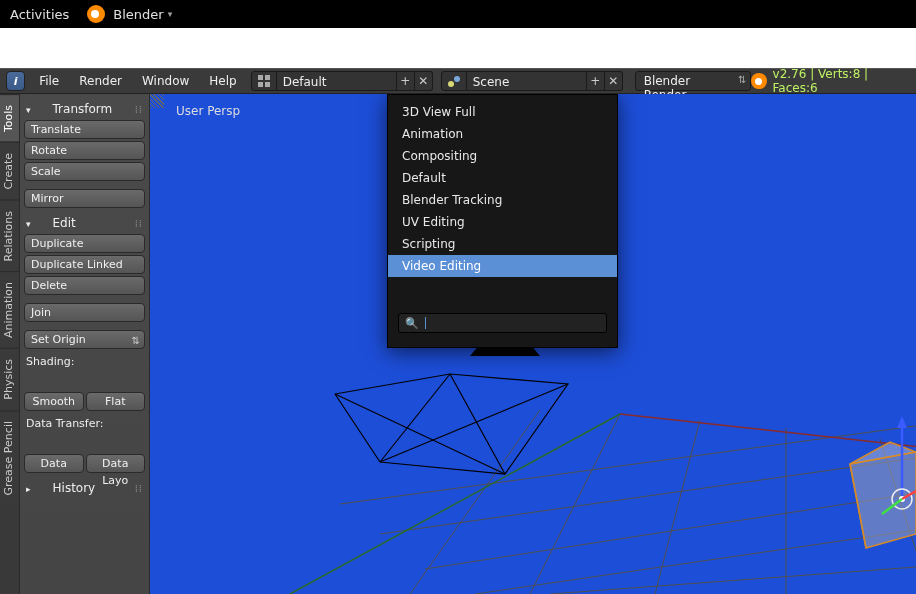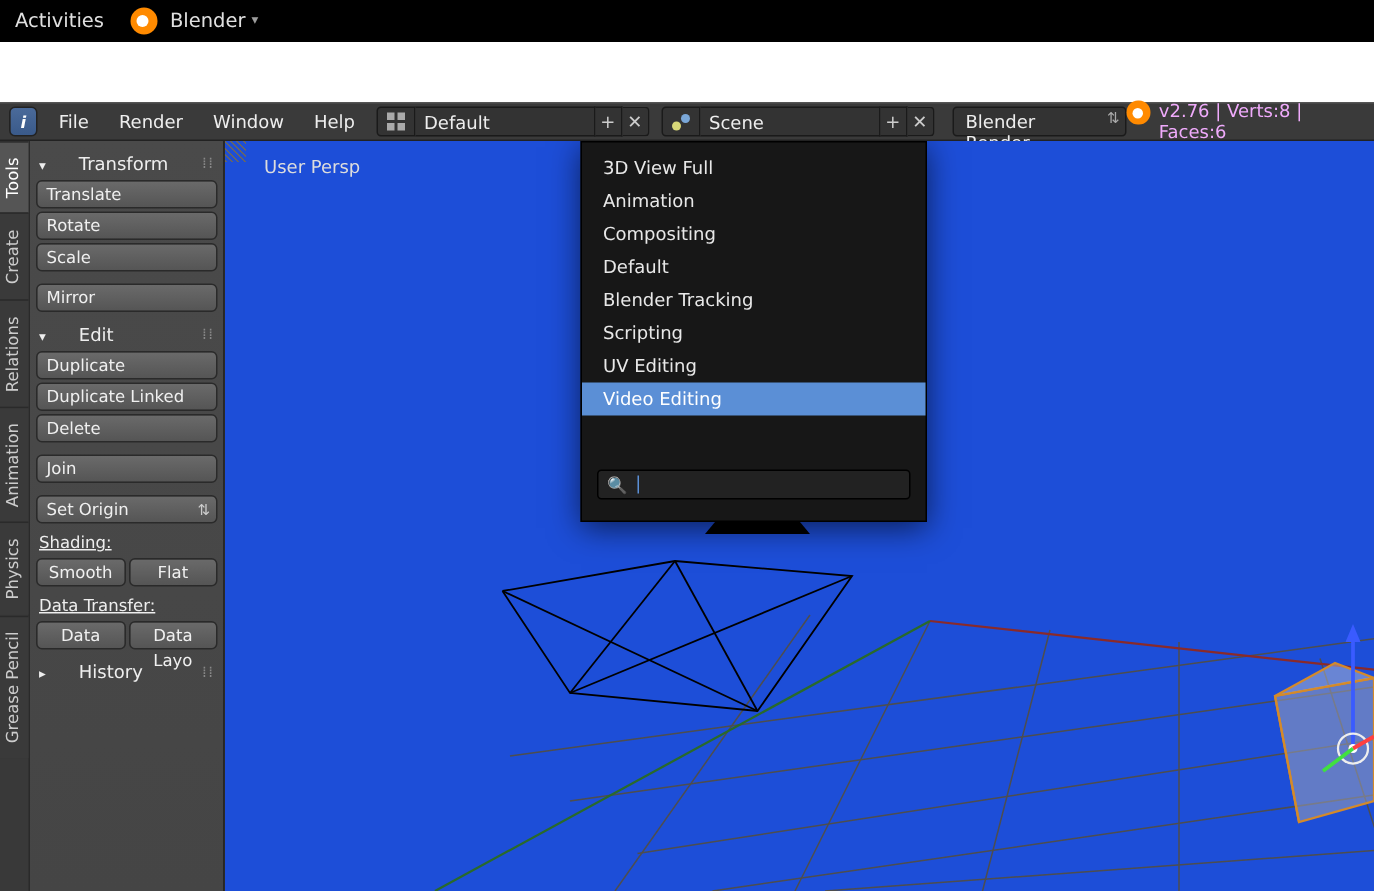--- a/index.html
+++ b/index.html
@@ -49,21 +49,21 @@
     display:flex; align-items:center; justify-content:center; font-size:12px; cursor:pointer; color:#ccc;
   }
   .layout-field .x { border-radius: 0 3px 3px 0; }
   .engine-sel {
     height: 20px; background: #333; border: 1px solid #1a1a1a; border-radius: 3px;
     padding: 2px 18px 2px 8px; color:#eee; font-size:12px; cursor:pointer; margin-left:12px;
     position:relative;
   }
   .engine-sel::after { content:"⇅"; position:absolute; right:4px; top:2px; font-size:10px; color:#aaa; }
   .hdr-spacer { flex: 1; }
-  .stats { color:#f0abfc; font-size:12px; display:flex; align-items:flex-start; gap:6px; }
+  .stats { color:#bef264; font-size:12px; display:flex; align-items:center; gap:6px; }
   .stats .logo {
     width:16px; height:16px; background:#ff8a00; border-radius:50%; position:relative;
   }
   .stats .logo::before { content:""; position:absolute; width:7px; height:7px; border-radius:50%; background:#fff; left:3.5px; top:4.5px; }
   
   
   .work {
     position: relative; height: calc(594px - 28px - 40px - 26px); display: flex;
   }
   
@@ -88,25 +88,25 @@
     font-size: 12px;
   }
   .panel-header .dots { margin-left:auto; font-size:10px; color:#888; letter-spacing:1px; }
   .panel-header .tri-r::before { content:"▸"; font-size:9px; }
   .panel-header .tri-d::before { content:"▾"; font-size:9px; }
   .btn {
     display:block; width: 100%; height: 19px; margin: 2px 0;
     background: linear-gradient(#6a6a6a,#555); border: 1px solid #2a2a2a; border-radius: 4px;
     color:#f0f0f0; font-size:11px; text-align:left; padding: 0 6px; line-height:17px; cursor:pointer;
   }
-  .btn-row { display:flex; gap:2px; }
+  .btn-row { display:flex; gap:2px;margin-top:20px; }
   .btn-row .btn { width: 50%; text-align:center; }
   .btn.dd { padding-right:16px; position:relative; }
   .btn.dd::after { content:"⇅"; position:absolute; right:4px; top:1px; font-size:10px; color:#ccc; }
-  .label { font-size:11px; color:#eee; padding: 4px 2px 2px; text-decoration: underline; }
+  .label { font-size:11px; color:#eee; padding: 4px 2px 2px; }
   .gap { height:4px; }
   
   
   .viewport {
     flex: 1; background: #1d4ed8; position: relative; overflow: hidden;
   }
   .persp-label { position:absolute; left: 26px; top: 10px; font-size:12px; color:#ddd; }
   .drag-corner {
     position:absolute; left:0; top:0; width:14px; height:14px; cursor:nwse-resize;
     background: repeating-linear-gradient(45deg, #666 0 1px, transparent 1px 3px);
@@ -291,22 +291,22 @@
       </g>
     </svg>
 
     <div class="popup">
       <div id="popup-items">
           <div class="item">3D View Full</div>
           <div class="item">Animation</div>
           <div class="item">Compositing</div>
           <div class="item">Default</div>
           <div class="item">Blender Tracking</div>
+          <div class="item">UV Editing</div>
           <div class="item">Scripting</div>
-          <div class="item">UV Editing</div>
           <div class="item sel">Video Editing</div>
         </div>
       <div class="search">
         <span class="mag">🔍</span>
         <span class="caret"></span>
       </div>
     </div>
   </div>
 
 </div>

